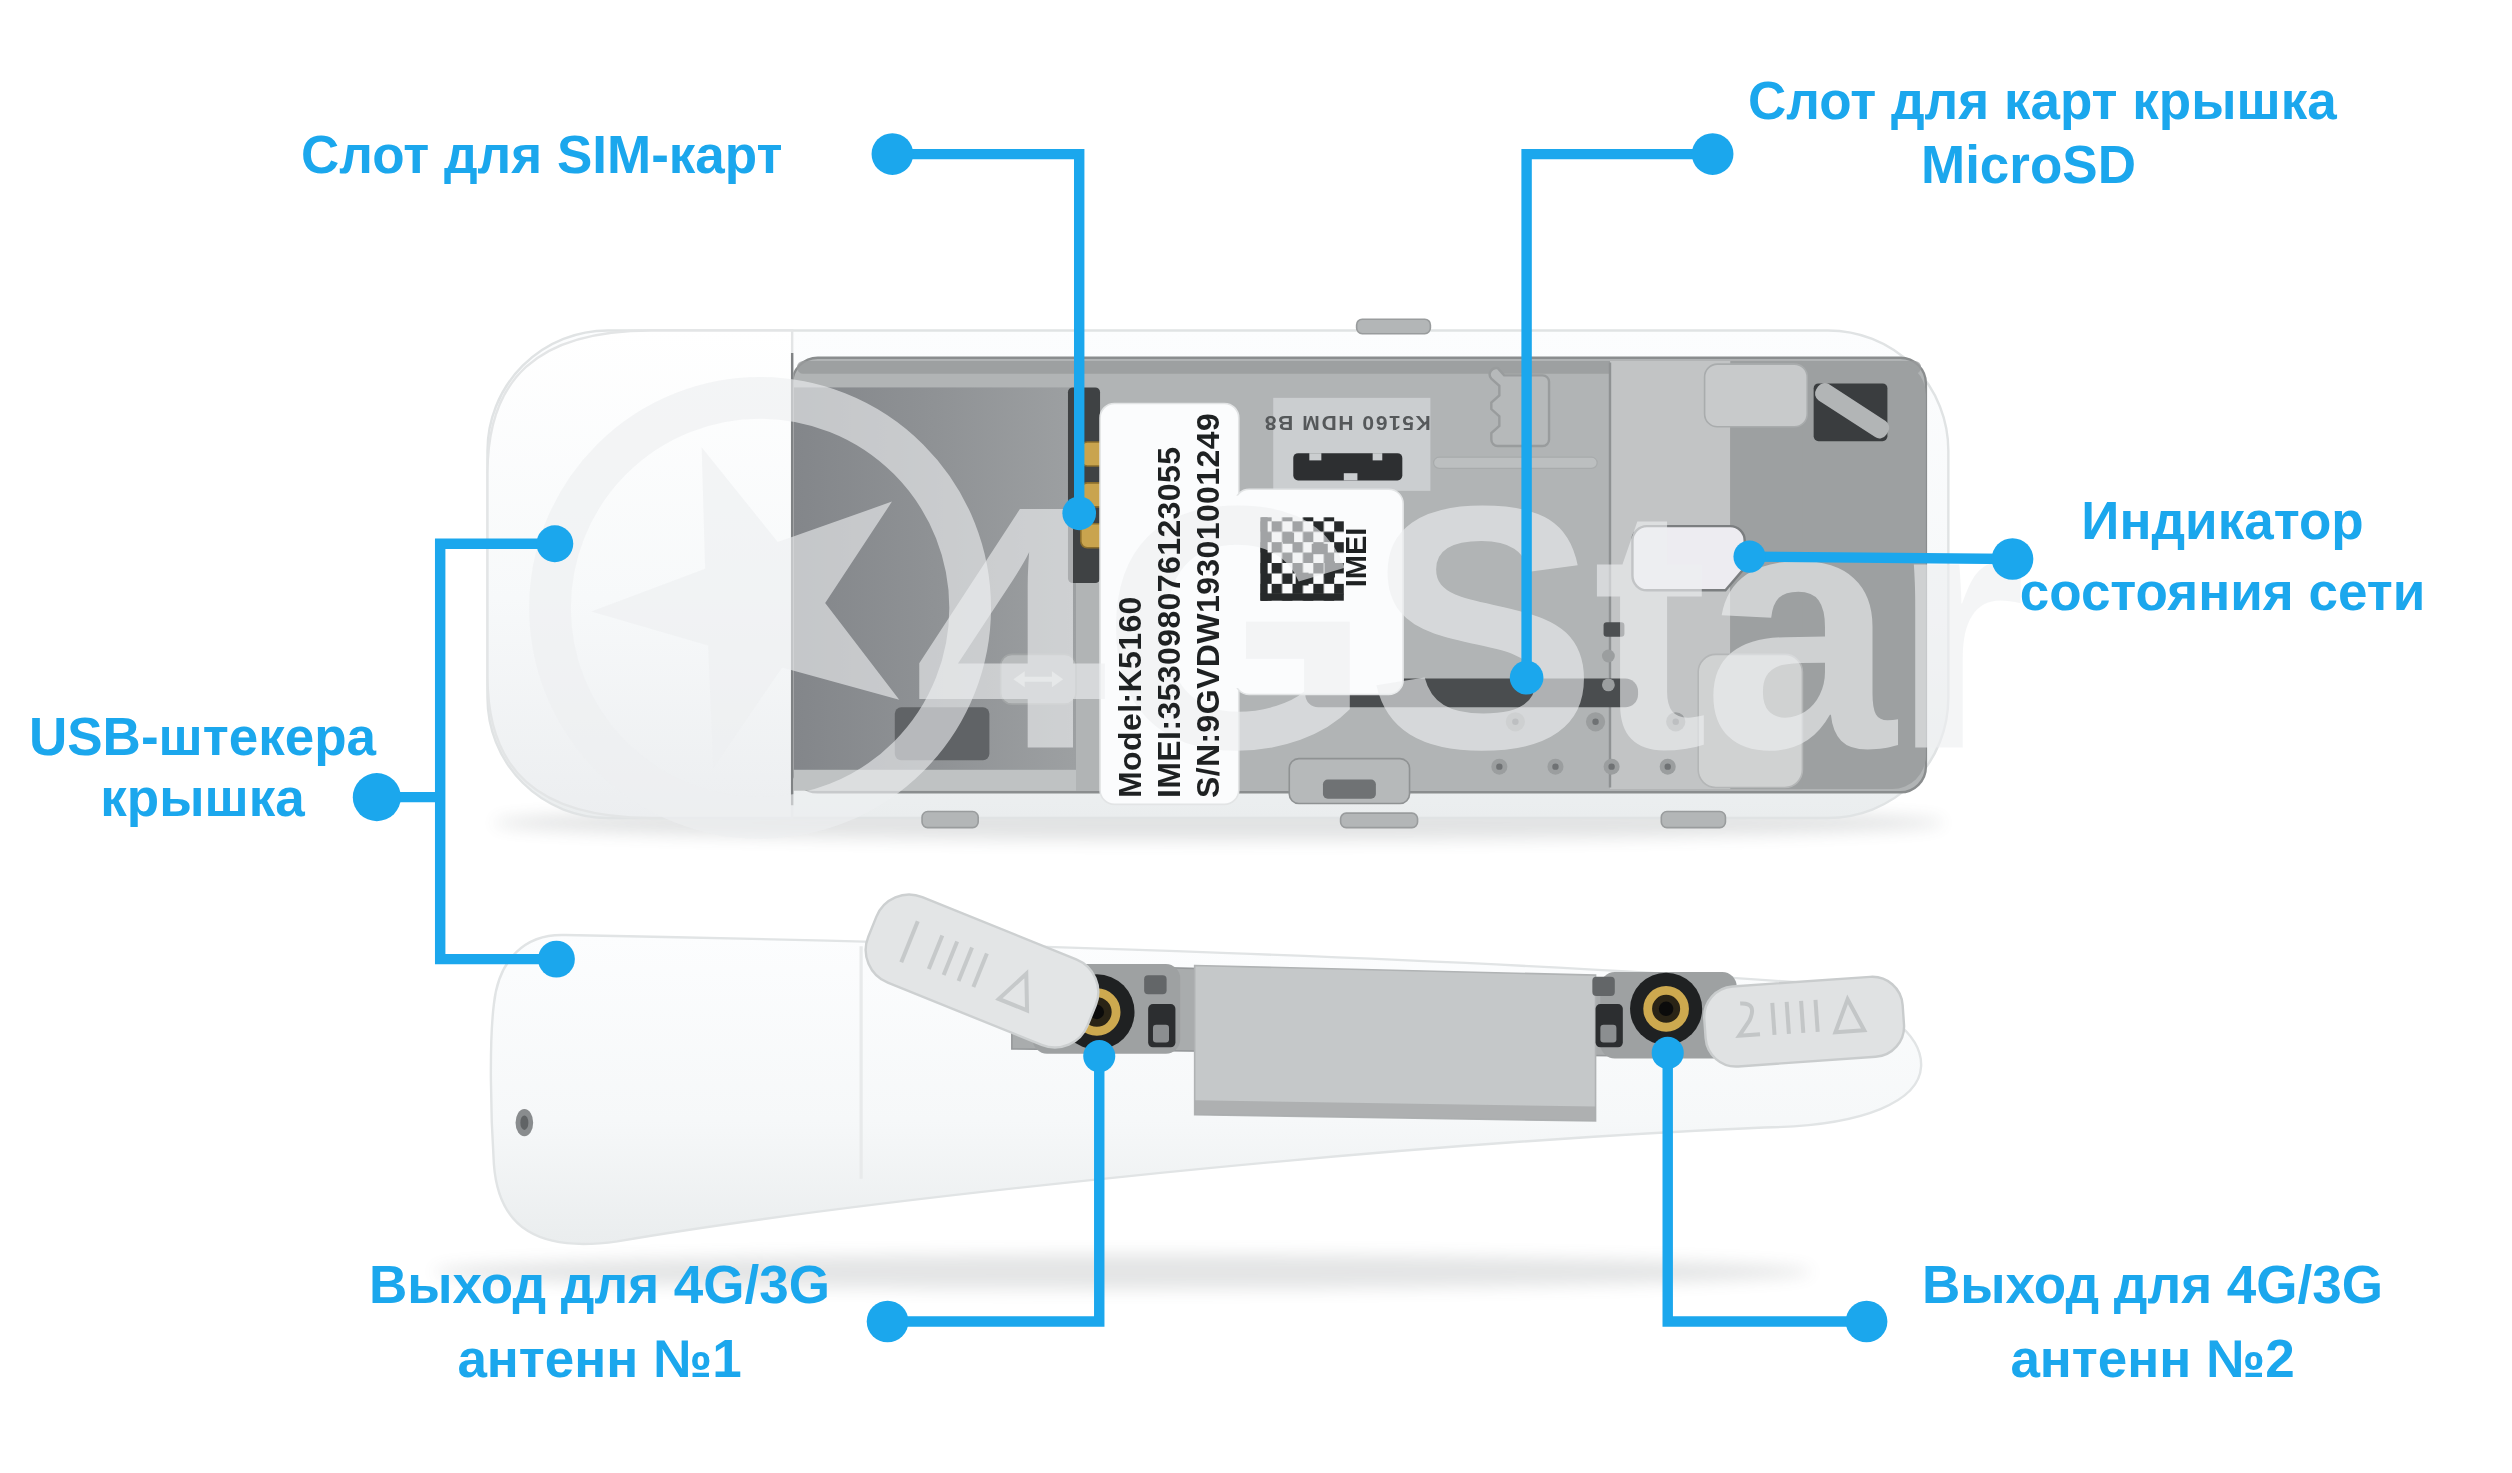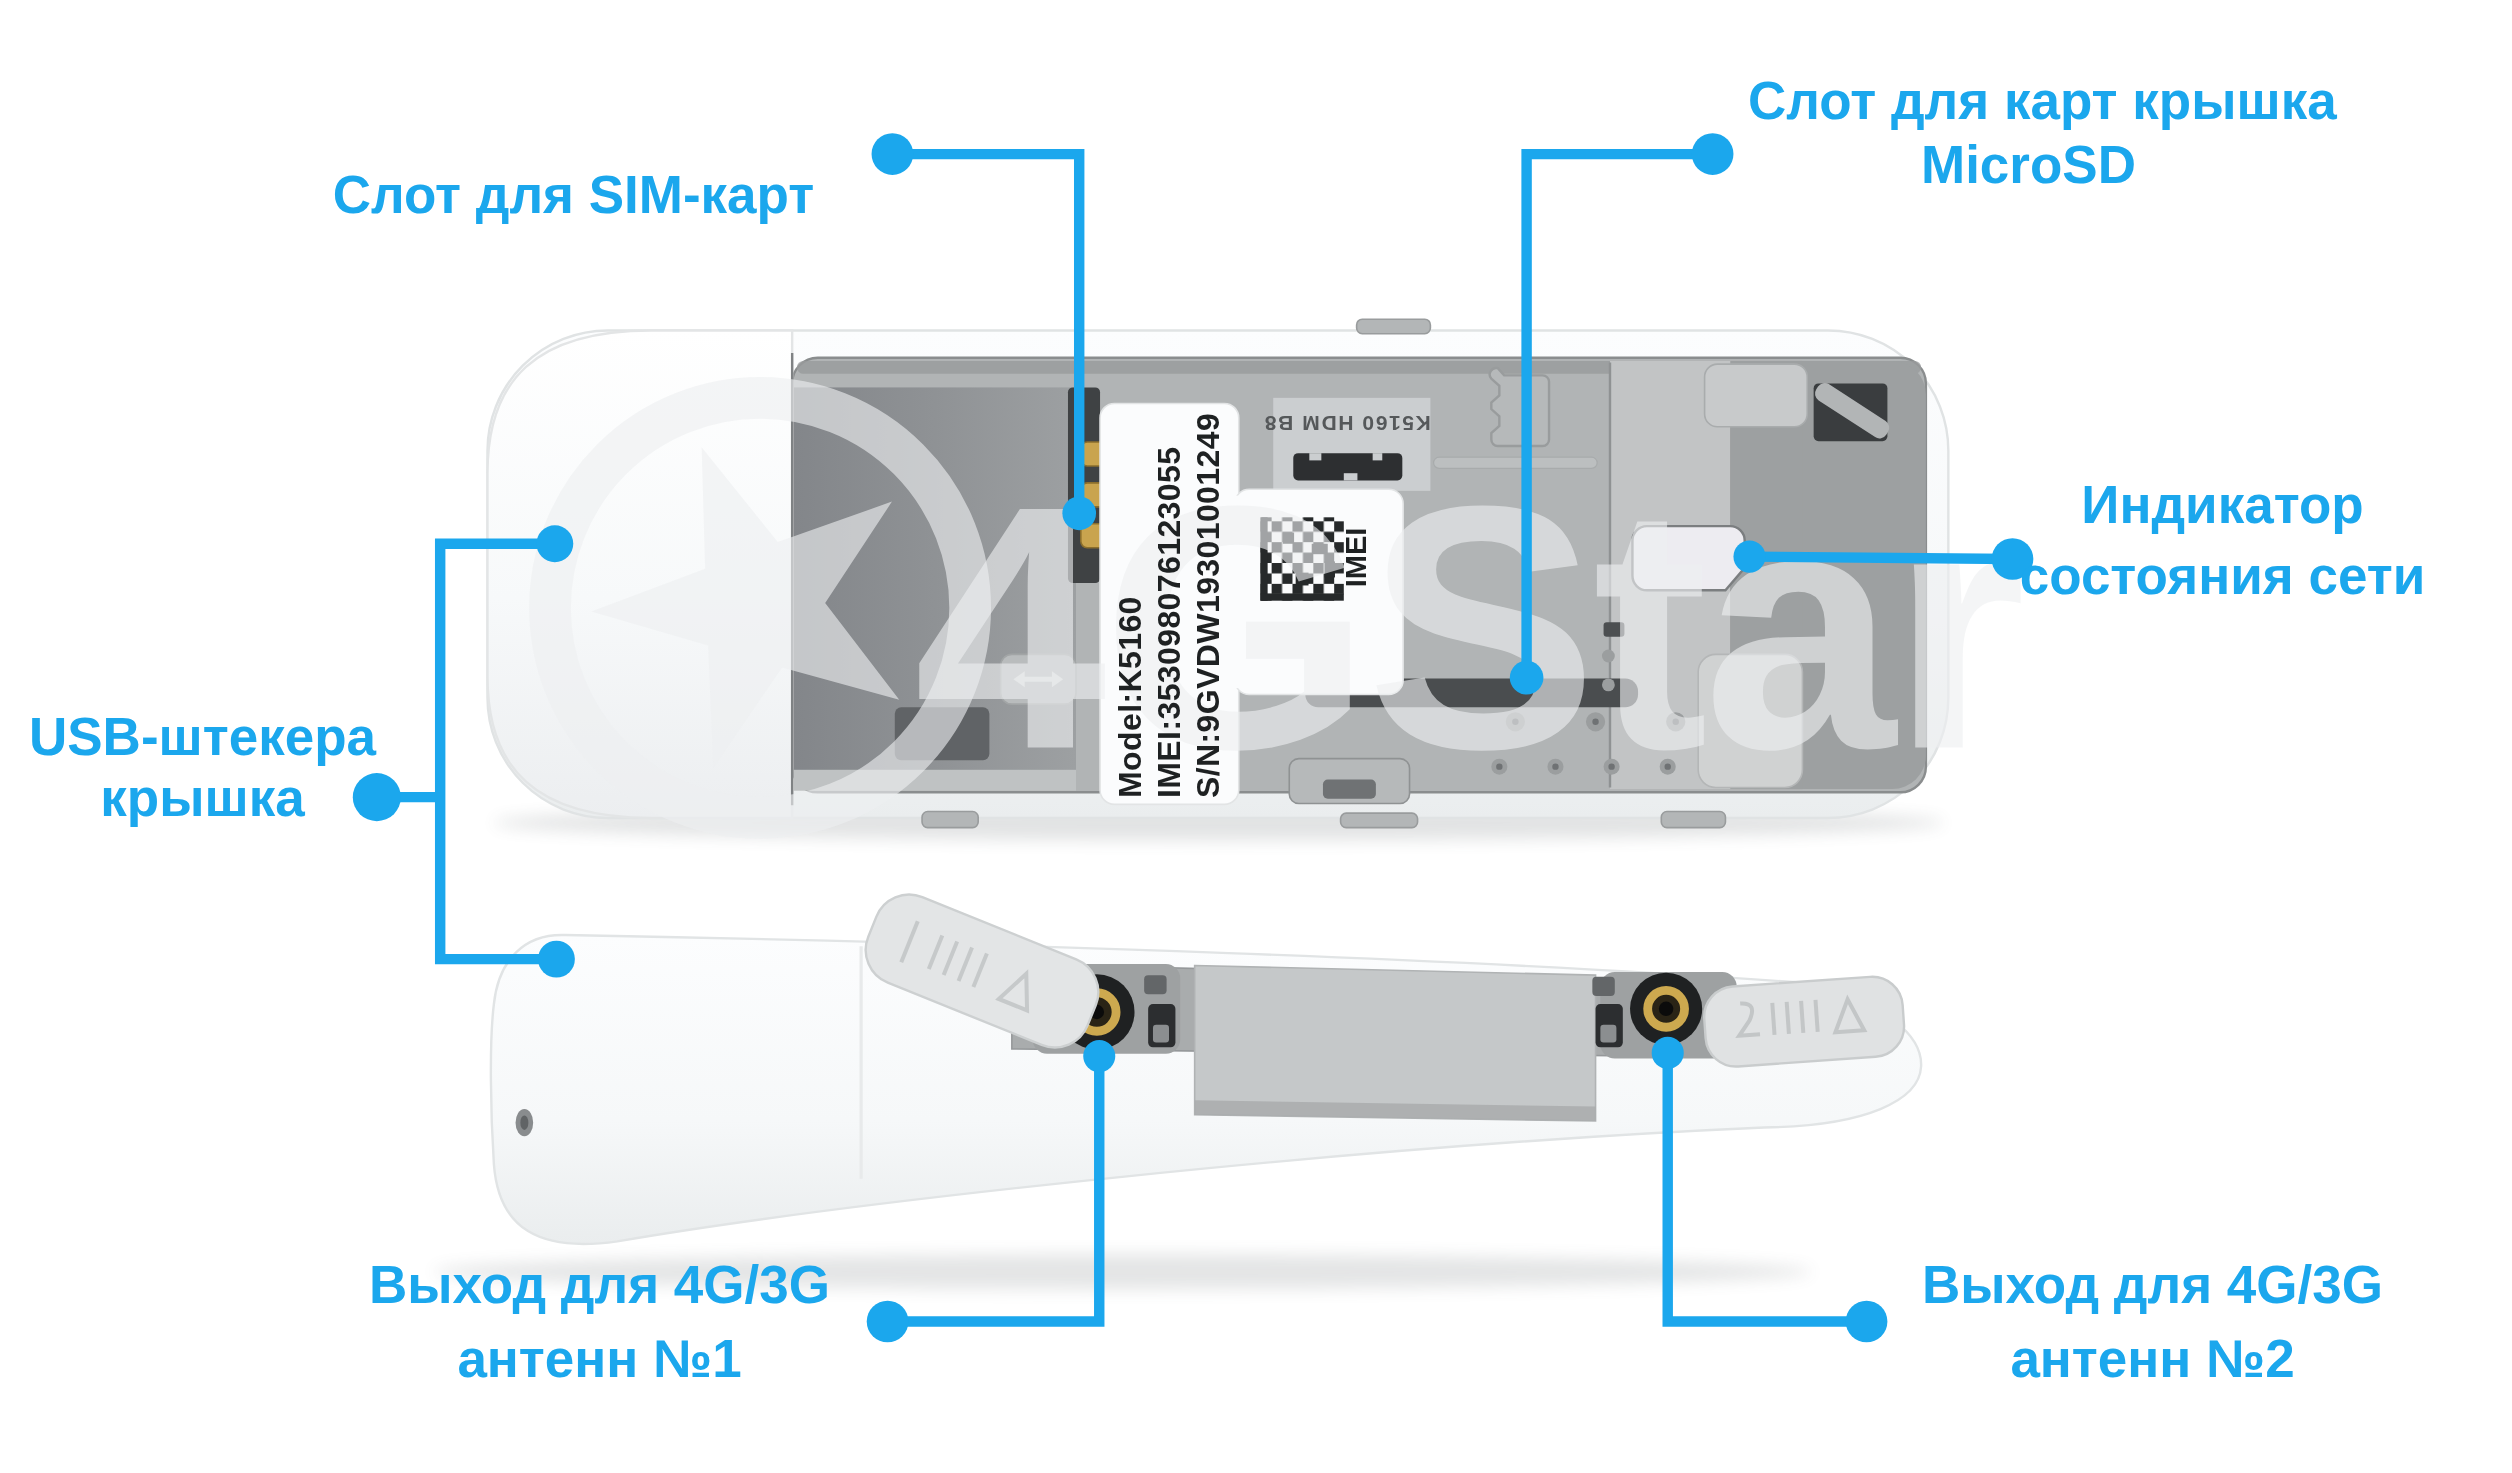--- a/index.html
+++ b/index.html
@@ -269,30 +269,30 @@
       <circle class="dot" cx="1107" cy="1648" r="26"></circle>
         <circle class="dot" cx="1371" cy="1317" r="20"></circle>
     </g>
     <g>
       <path class="cline" d="M2328,1648 H2080 V1313"></path>
       <circle class="dot" cx="2328" cy="1648" r="26"></circle>
         <circle class="dot" cx="2080" cy="1313" r="20"></circle>
     </g>
   </svg>
 
-  <div class="label" style="left:293px;top:125px;width:561px;text-align:center;line-height:59px;margin-top:40px;">
+  <div class="label" style="left:301px;top:125px;width:561px;text-align:left;line-height:59px;">
     <div>Слот для SIM-карт</div>
   </div>
 
   <div class="label" style="left:1748px;top:69px;width:561px;text-align:center;line-height:64px;">
     <div>Слот для карт крышка</div>
     <div>MicroSD</div>
   </div>
 
-  <div class="label" style="left:1942px;top:469px;width:561px;text-align:center;line-height:71px;">
+  <div class="label" style="left:1942px;top:485px;width:561px;text-align:center;line-height:71px;">
     <div>Индикатор</div>
     <div>состояния сети</div>
   </div>
 
   <div class="label" style="left:0px;top:706px;width:405px;text-align:center;line-height:61px;">
     <div>USB-штекера</div>
     <div>крышка</div>
   </div>
 
   <div class="label" style="left:319px;top:1248px;width:561px;text-align:center;line-height:74px;">

